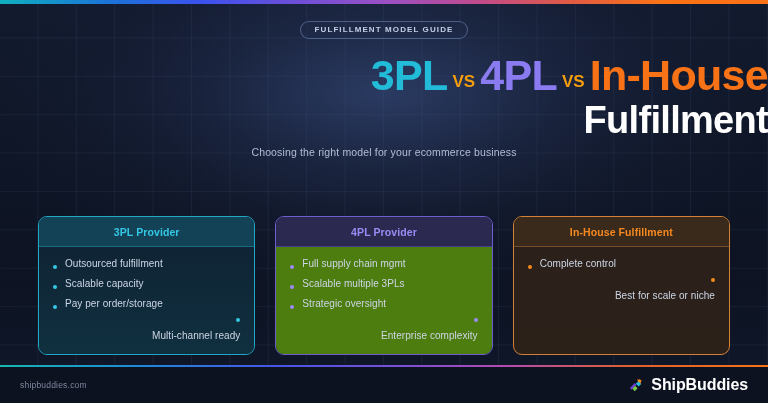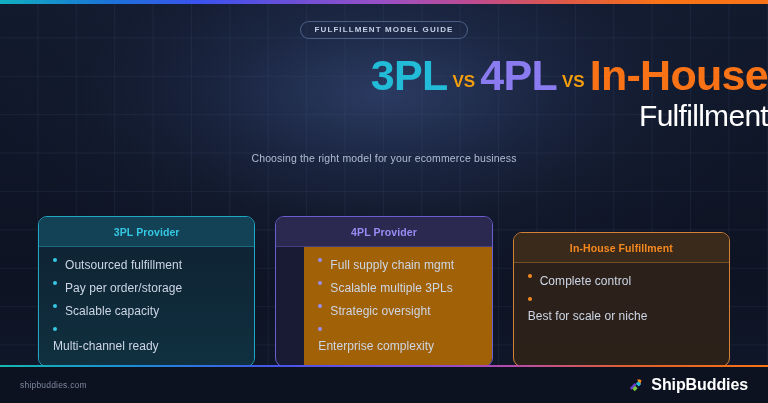--- a/index.html
+++ b/index.html
@@ -95,42 +95,42 @@
     z-index: 4;
   }
   .headline .line1 {
     font-size: 43px;
     font-weight: bold;
     letter-spacing: -0.7px;
     line-height: 1.04;
     white-space: nowrap;
   }
   .headline .line2 {
-    font-size: 30px;
-    font-weight: normal;
+    font-size: 38px;
+    font-weight: bold;
     color: #ffffff;
     letter-spacing: -0.7px;
     line-height: 1.12;
     margin-top: 1px;
   }
   .t-3pl { color: #22bcd8; }
   .t-4pl { color: #8b7bf0; }
   .t-inhouse { color: #f97316; }
   .t-vs {
     color: #f59e0b;
     font-size: 17px;
     font-weight: bold;
     vertical-align: 3px;
     padding: 0 5px;
     letter-spacing: 0;
   }
 
   .subtitle {
     position: absolute;
-    top: 152px;
+    top: 146px;
     left: 0; right: 0;
     text-align: center;
     font-size: 10.5px;
     color: #b2bdd4;
     letter-spacing: 0.15px;
     z-index: 4;
   }
 
   
   .cards {
@@ -154,24 +154,24 @@
     font-weight: bold;
     padding: 9px 4px 8px;
     letter-spacing: 0.1px;
   }
   .card-body {
     padding: 11px 14px 13px 14px;
     min-height: 78px;
   }
   .bullet-row {
     display: flex;
-    align-items: flex-start;
+    align-items: flex-end;
     gap: 8px;
     margin-bottom: 9px;
-    font-size: 12px;
+    font-size: 10px;
     color: #cdd6e6;
     letter-spacing: 0.05px;
   }
   .bullet-row:last-child { margin-bottom: 0; flex-direction: column; }
   .dot {
     width: 4px; height: 4px;
     border-radius: 50%;
     flex: 0 0 4px;
   }
 
@@ -183,28 +183,27 @@
   .card-1 .card-head { background: #134155; color: #35c8e4; border-bottom: 1px solid rgba(31,168,196,0.40); }
   .card-1 .card-body { background: linear-gradient(180deg, #0f2435 0%, #10303f 100%); }
   .card-1 .dot { background: #35c8e4; }
 
   
   .card-2 {
     border-color: #6d5ed0;
     background: #191b35;
   }
   .card-2 .card-head { background: #2b2950; color: #9b8cf5; border-bottom: 1px solid rgba(109,94,208,0.40); }
-  .card-2 .card-body { background: #a16207; margin-left: 28px; }
+  .card-2 .card-body { background: #4d7c0f; }
   .card-2 .dot { background: #9b8cf5; }
 
   
   .card-3 {
     border-color: #d38137;
     background: #2c2118;
-    margin-top: 16px;
   }
   .card-3 .card-head { background: #3a2a1c; color: #f7891f; border-bottom: 1px solid rgba(211,129,55,0.40); }
   .card-3 .card-body { background: #2b211a; }
   .card-3 .dot { background: #f7891f; }
 
   
   .footer-rule {
     position: absolute;
     left: 0; right: 0;
     bottom: 36px;
@@ -274,25 +273,25 @@
 
     <div class="card card-1">
       <div class="card-head">3PL Provider</div>
       <div class="card-body">
         <div class="bullet-row">
           <span class="dot"></span>
           <span>Outsourced fulfillment</span>
         </div>
         <div class="bullet-row">
           <span class="dot"></span>
+          <span>Scalable capacity</span>
+        </div>
+        <div class="bullet-row">
+          <span class="dot"></span>
           <span>Pay per order/storage</span>
-        </div>
-        <div class="bullet-row">
-          <span class="dot"></span>
-          <span>Scalable capacity</span>
         </div>
         <div class="bullet-row">
           <span class="dot"></span>
           <span>Multi-channel ready</span>
         </div>
       </div>
     </div>
 
     <div class="card card-2">
       <div class="card-head">4PL Provider</div>

